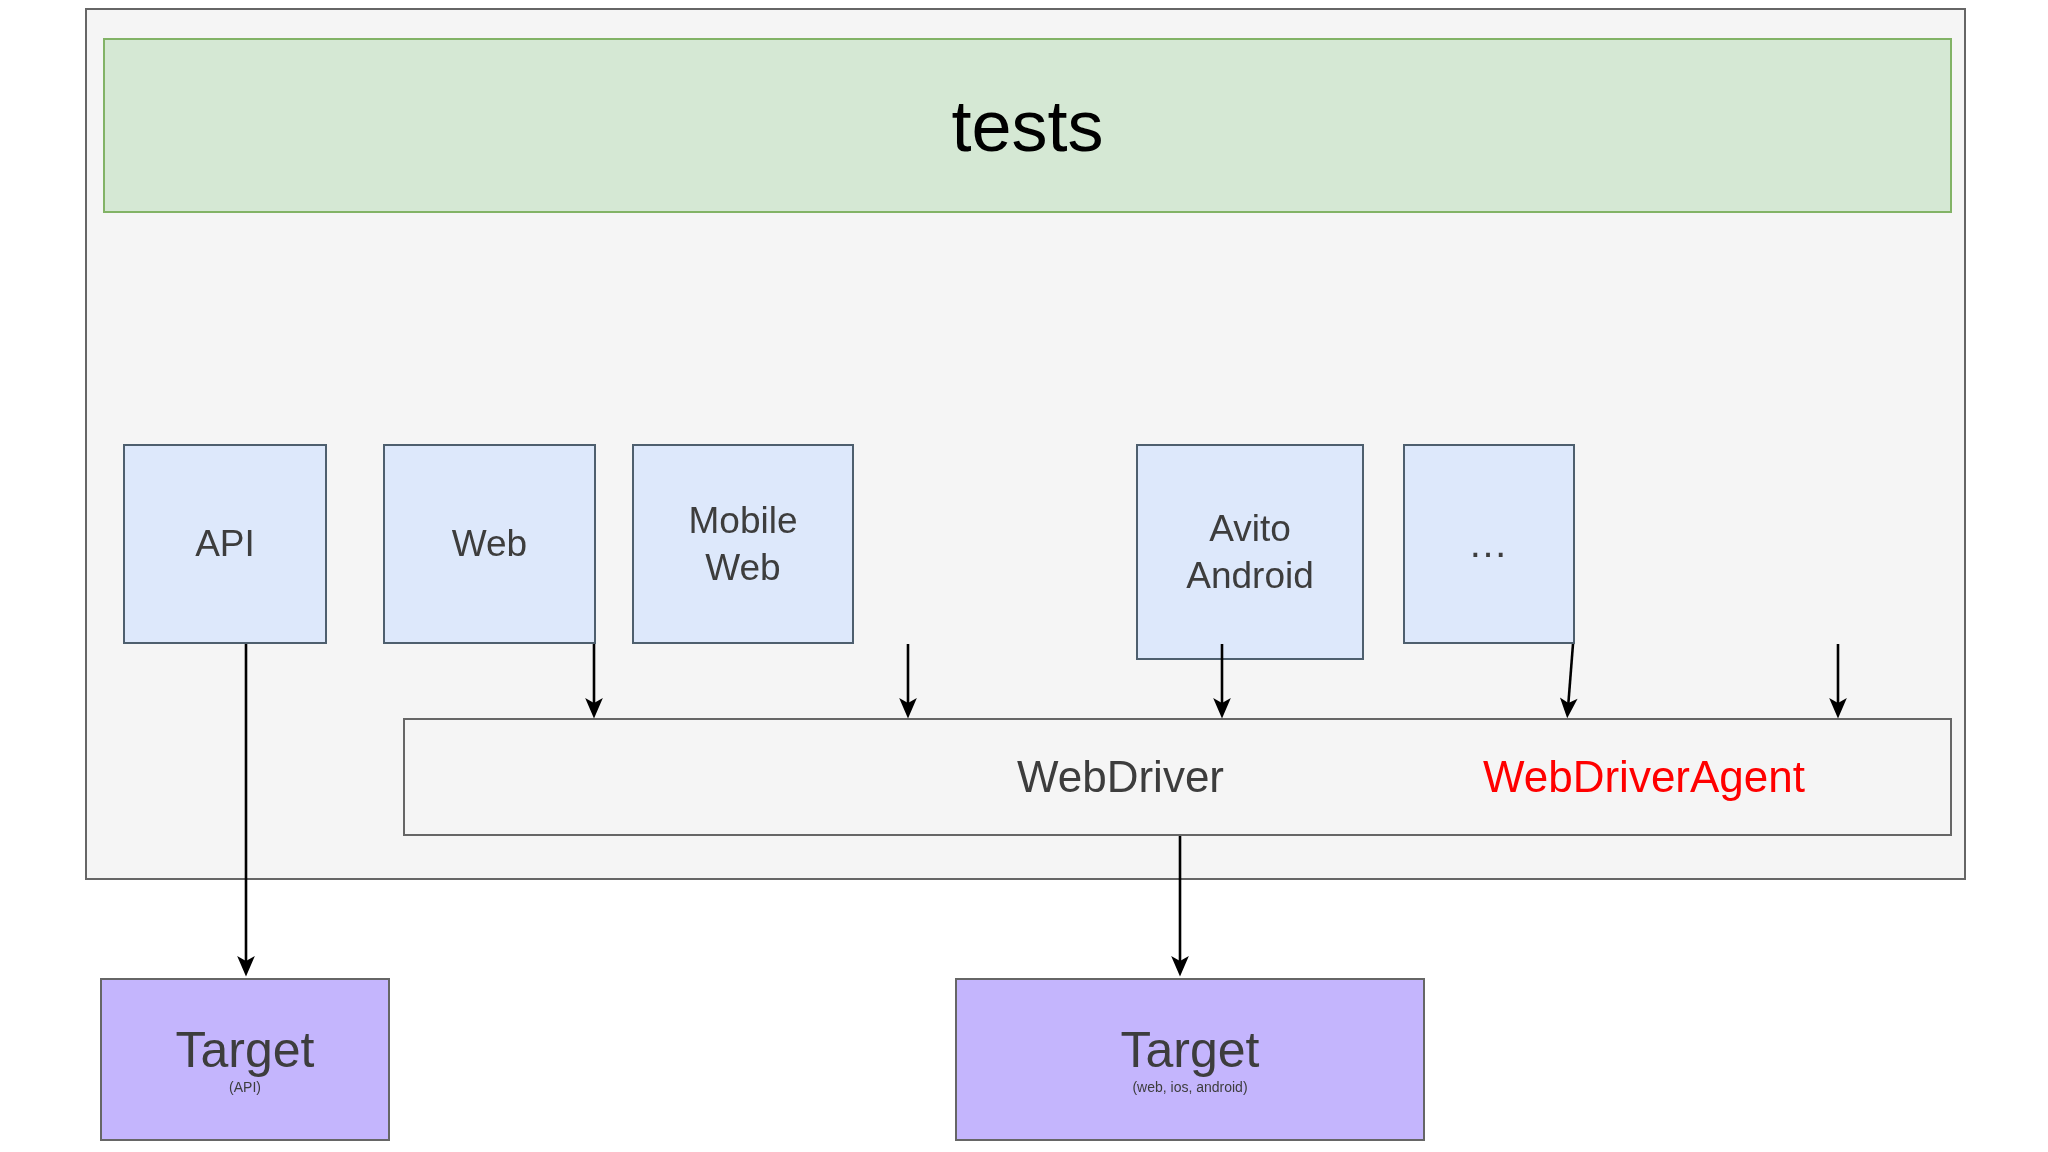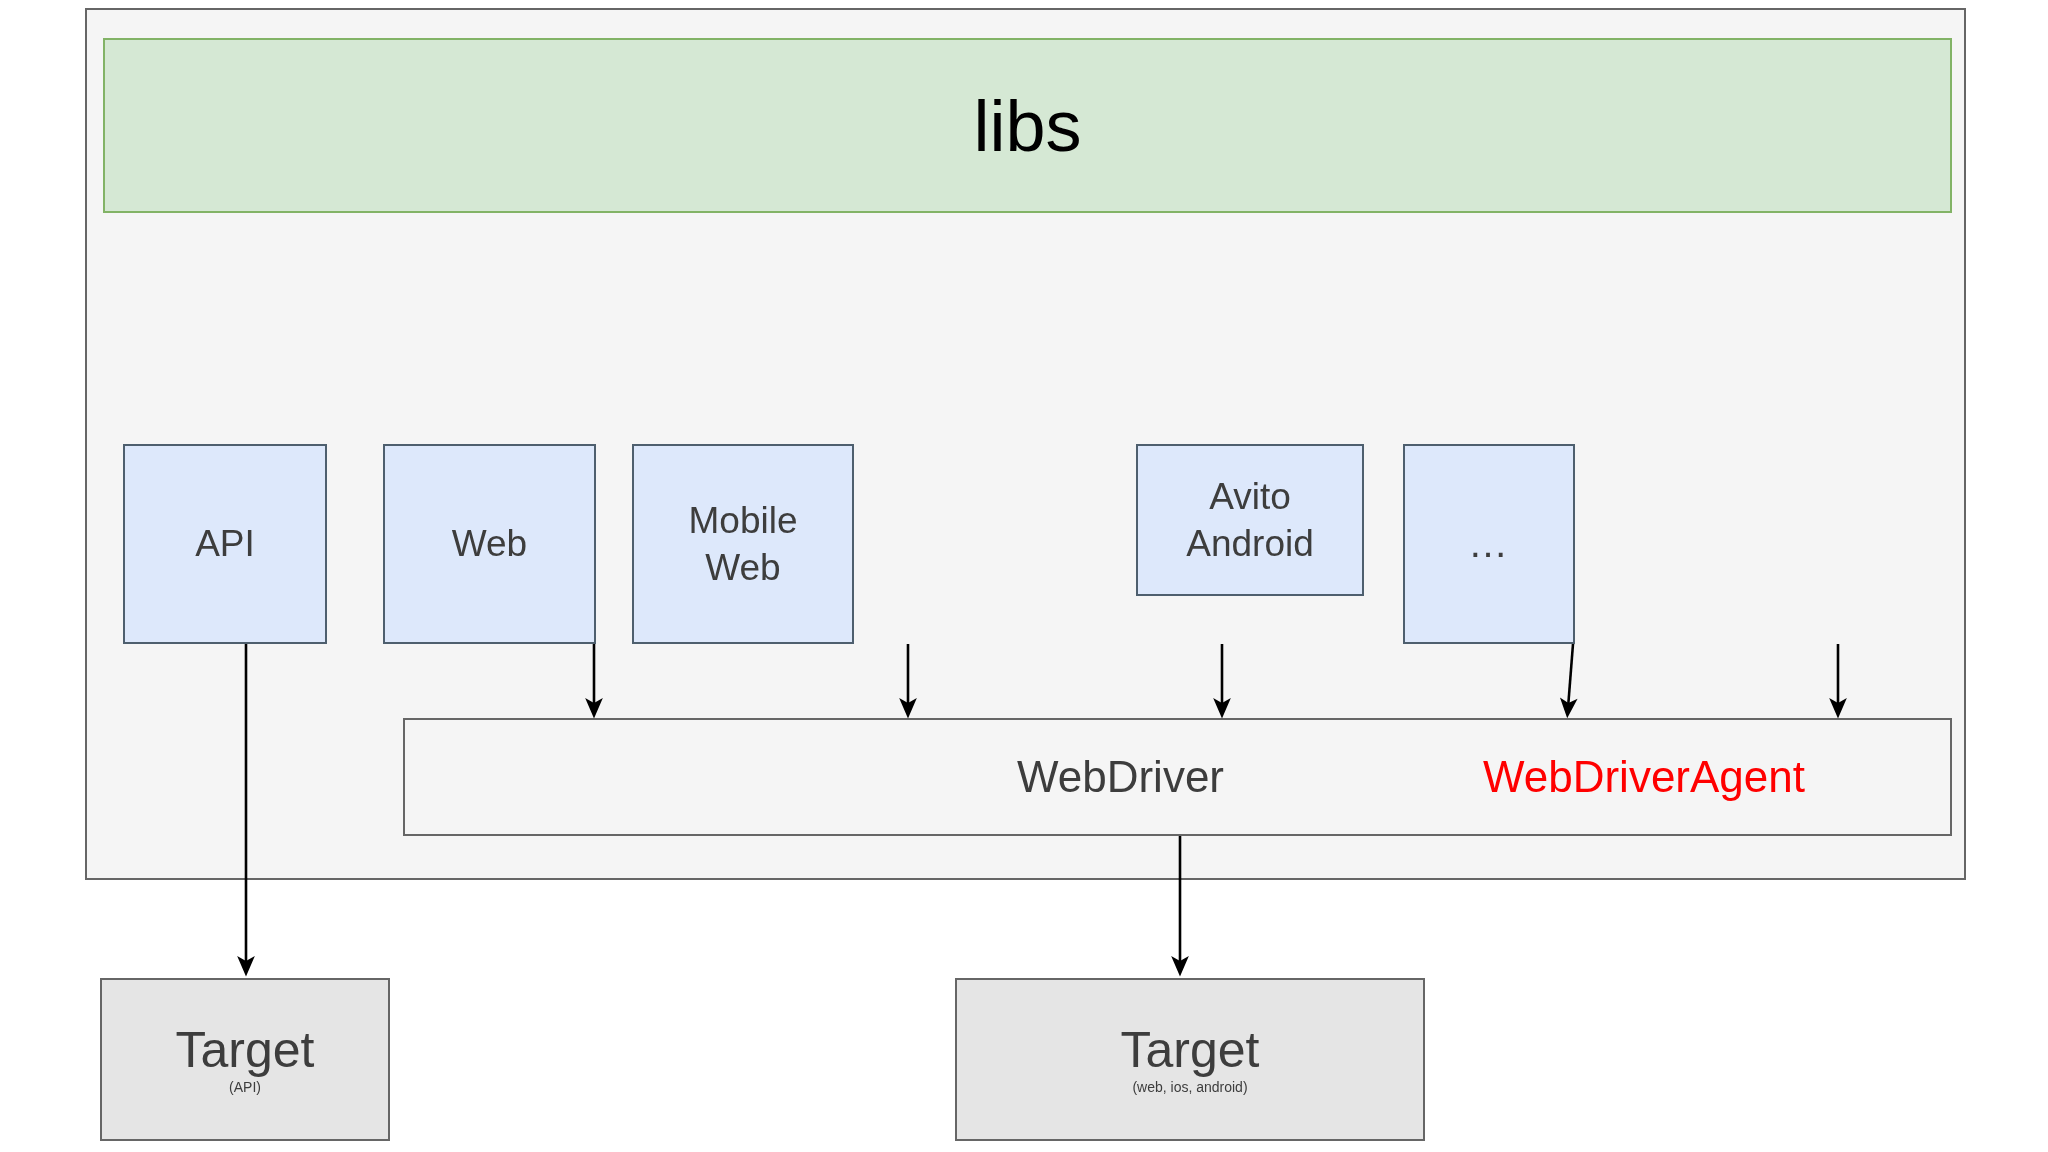--- a/index.html
+++ b/index.html
@@ -112,21 +112,21 @@
     color: #3d3d3d;
     white-space: nowrap;
     text-align: center;
   }
   .wd-label.webdriver { left: 612px; }
   .wd-label.webdriveragent { left: 1078px; color: #ff0000; }
 
   
   .target-box {
     position: absolute;
-    background: #e5e5e5;
+    background: #c4b5fd;
     border: 2px solid #666666;
     box-sizing: border-box;
     display: flex;
     flex-direction: column;
     align-items: center;
     justify-content: center;
     color: #3d3d3d;
   }
   .target-title {
     font-size: 50px;
@@ -150,39 +150,39 @@
   }
 </style>
 </head>
 <body>
 
 <div id="stage">
 
   <div class="outer-frame"></div>
 
   <div class="libs-band">
-    <span class="libs-label">libs</span>
+    <span class="libs-label">tests</span>
   </div>
 
 
   <div class="sub-box" style="left:123px; top:444px; width:204px; height:200px;">
     <span class="one-line">API</span>
   </div>
 
   <div class="sub-box" style="left:383px; top:444px; width:213px; height:200px;">
     <span class="one-line">Web</span>
   </div>
 
   <div class="sub-box" style="left:632px; top:444px; width:222px; height:200px;">
     <span class="two-line">Mobile
 Web</span>
   </div>
 
 
-  <div class="sub-box" style="left:1136px; top:444px; width:228px; height:152px;">
+  <div class="sub-box" style="left:1136px; top:444px; width:228px; height:216px;">
     <span class="two-line">Avito
 Android</span>
   </div>
 
   <div class="sub-box ellipsis-box" style="left:1403px; top:444px; width:172px; height:200px;">
     <span class="one-line">…</span>
   </div>
 
   <div class="webdriver-band">
     <span class="wd-label webdriver">WebDriver</span>

